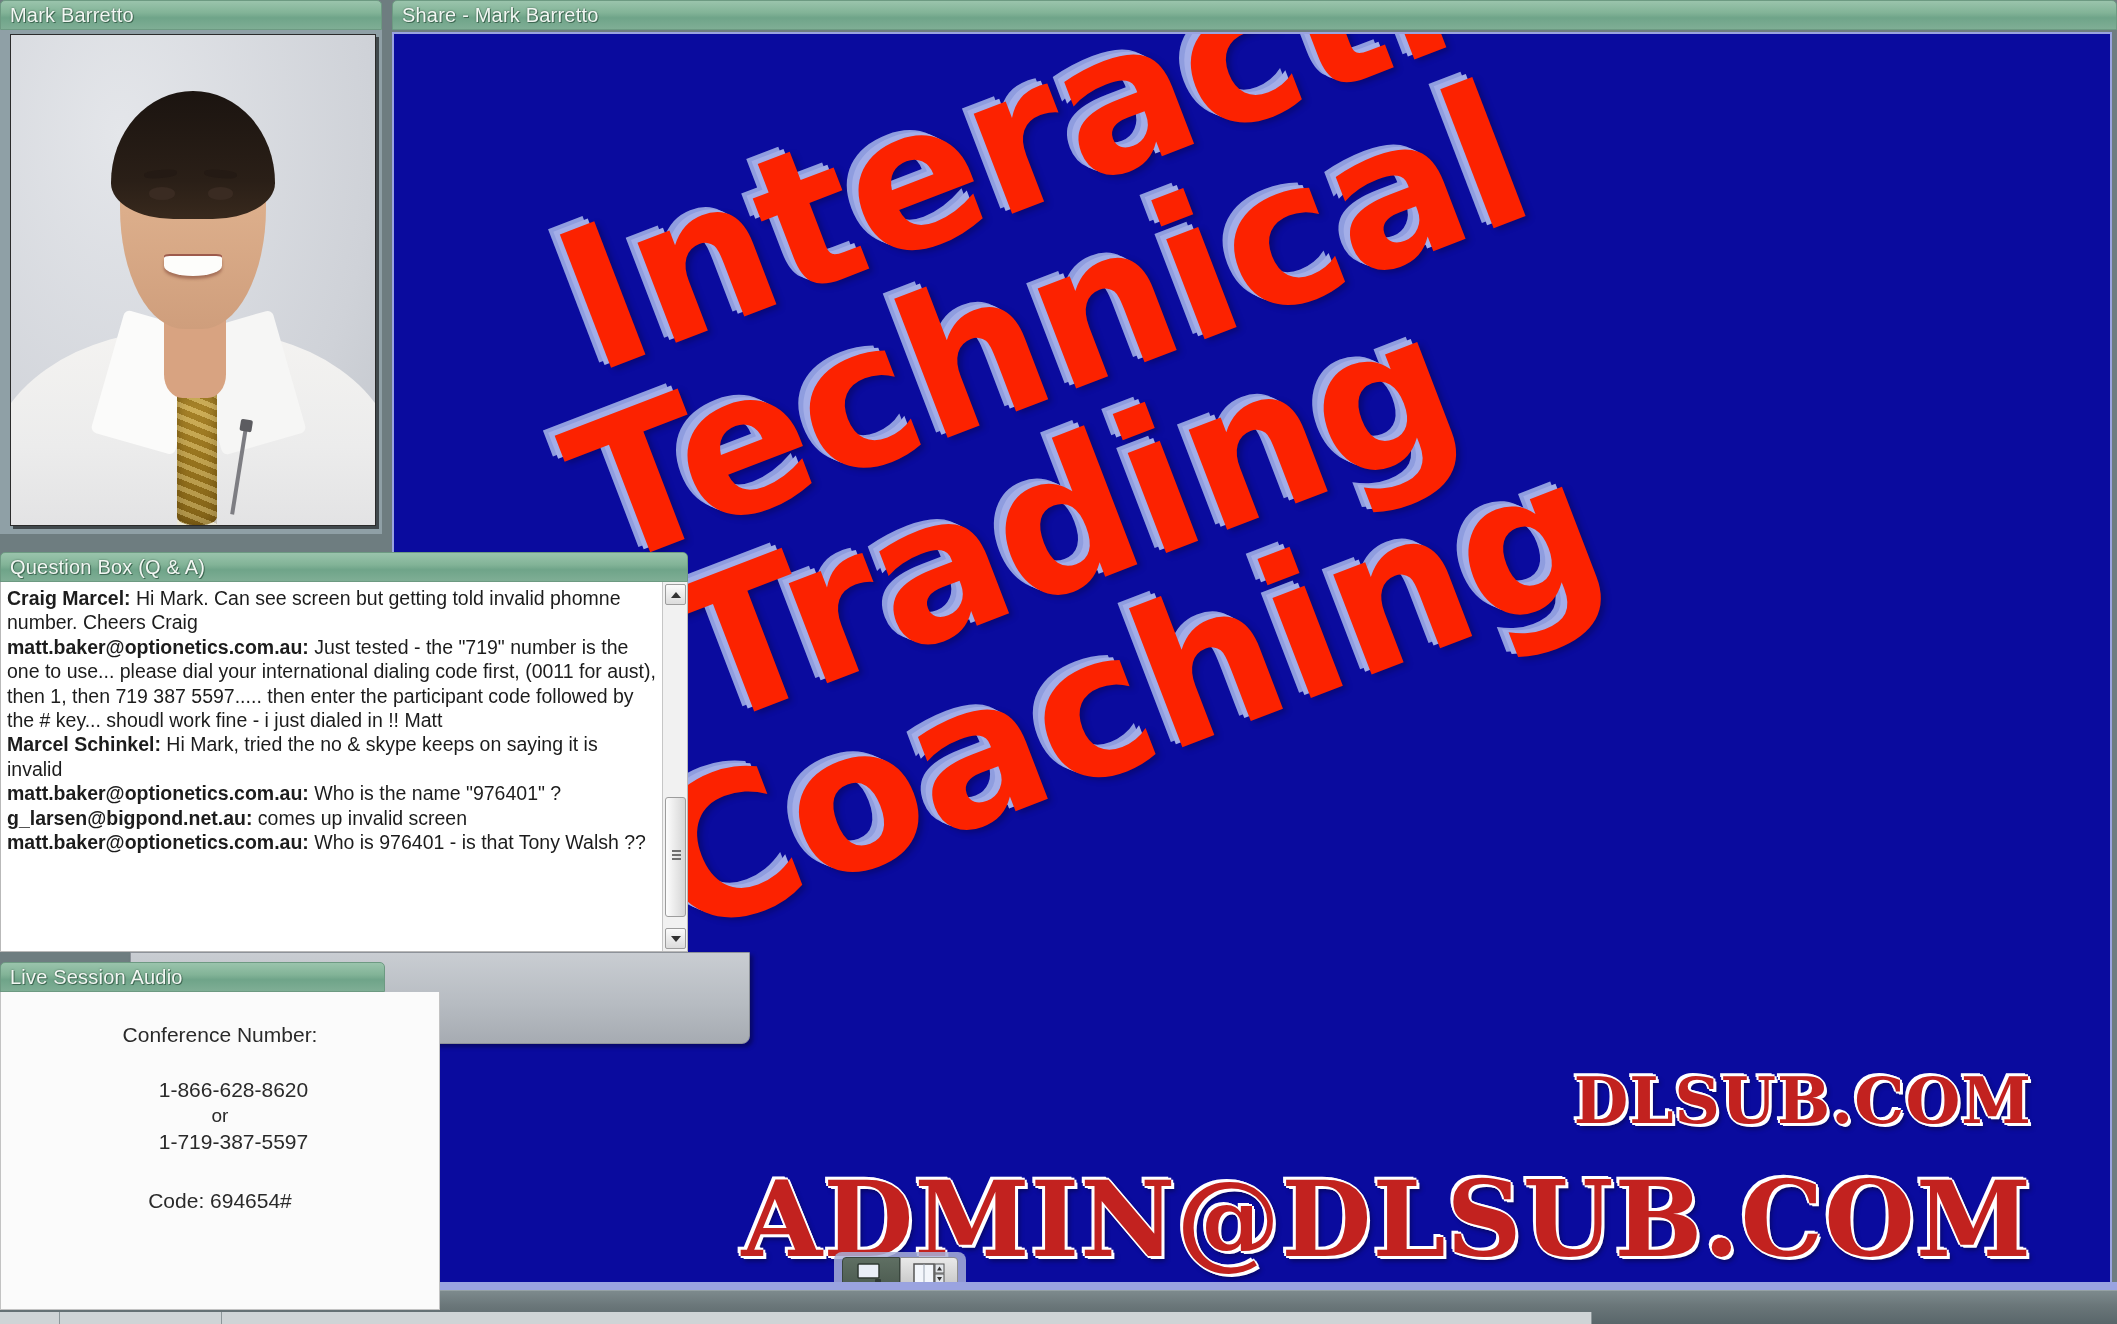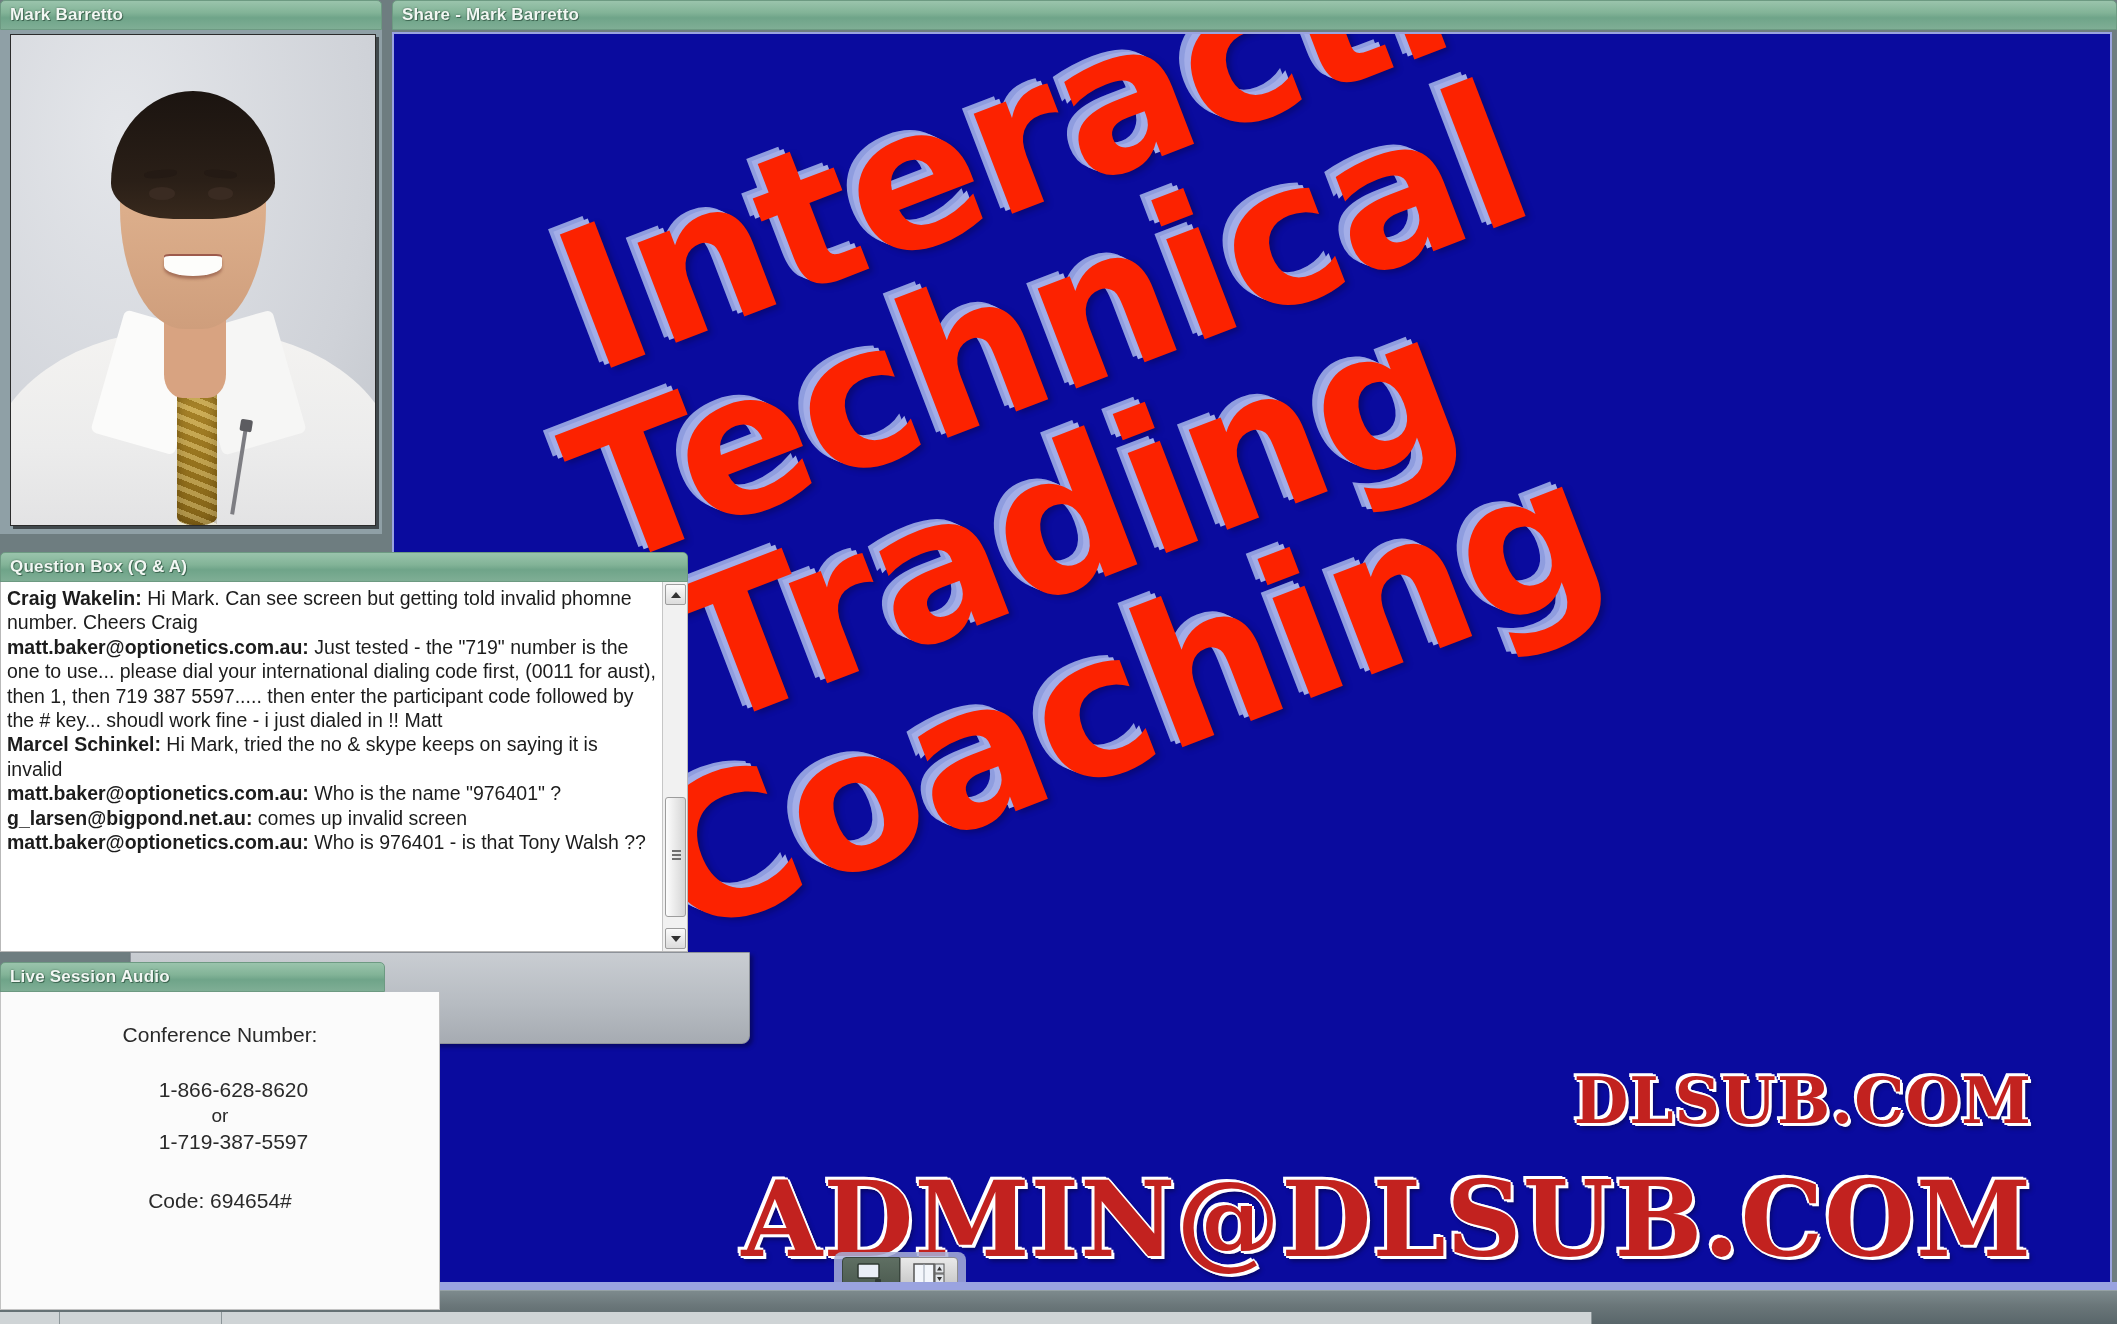--- a/index.html
+++ b/index.html
@@ -22,22 +22,22 @@
 
   
   .panel { position: absolute; }
 
   .panel-title {
     height: 30px;
     background: linear-gradient(to bottom, #9ac4ac 0%, #82b397 42%, #6fa489 60%, #7fae95 100%);
     border: 1px solid #6d9a82;
     border-radius: 5px 5px 0 0;
     color: #f2f7f3;
-    font-size: 17px;
-    font-weight: bold;
+    font-size: 20px;
+    font-weight: normal;
     letter-spacing: 0.2px;
     line-height: 28px;
     padding-left: 9px;
     text-shadow: 1px 1px 0 #3f6853, 0 0 2px #40644f;
     overflow: hidden;
     white-space: nowrap;
   }
 
   
   #video-panel {
@@ -366,21 +366,21 @@
     </div>
   </div>
 
   <div id="grey-panel"></div>
 
   <div class="panel" id="qbox">
     <div class="panel-title">Question Box (Q &amp; A)</div>
     <div class="qbox-body">
       <div class="qbox-scroll">
         <p class="qmsg">
-          <b>Craig Wakelin:</b><span> Hi Mark. Can see screen but getting told invalid phomne number. Cheers Craig</span>
+          <b>Craig Marcel:</b><span> Hi Mark. Can see screen but getting told invalid phomne number. Cheers Craig</span>
         </p>
         <p class="qmsg">
           <b>matt.baker@optionetics.com.au:</b><span> Just tested - the "719" number is the one to use...  please dial your international dialing code first, (0011 for aust), then 1, then 719 387 5597..... then enter the participant code followed by the # key...  shoudl work fine - i just dialed in !!  Matt</span>
         </p>
         <p class="qmsg">
           <b>Marcel Schinkel:</b><span> Hi Mark, tried the no &amp; skype keeps on saying it is invalid</span>
         </p>
         <p class="qmsg">
           <b>matt.baker@optionetics.com.au:</b><span> Who is the name "976401"  ?</span>
         </p>

